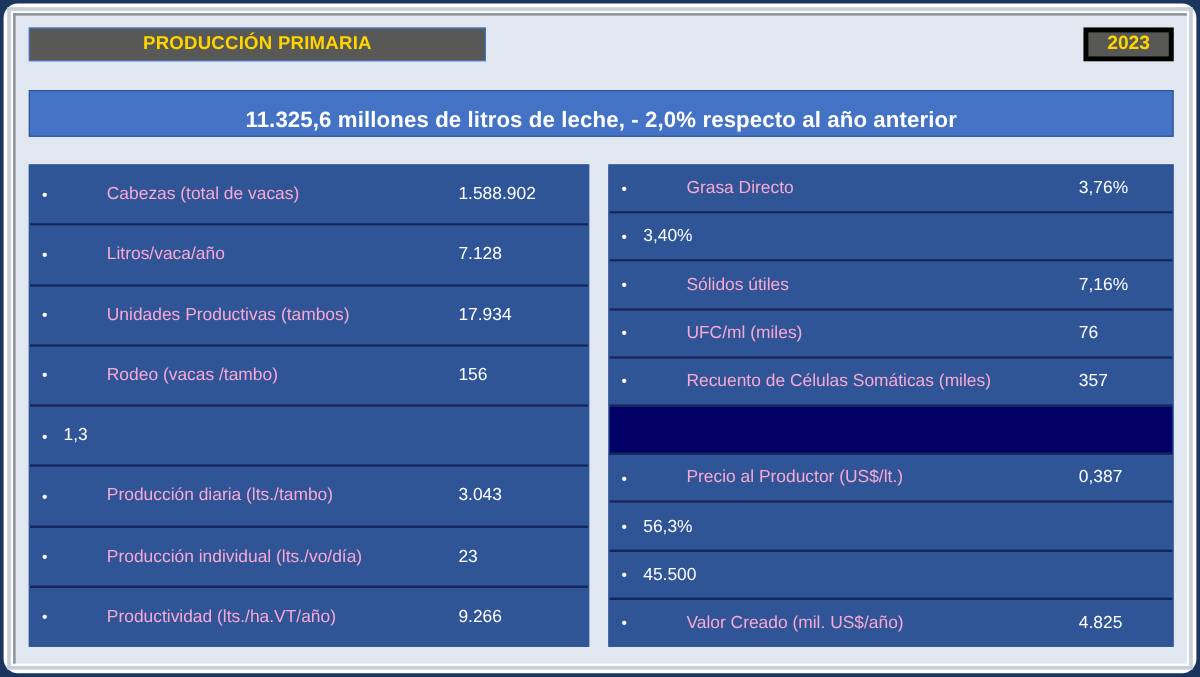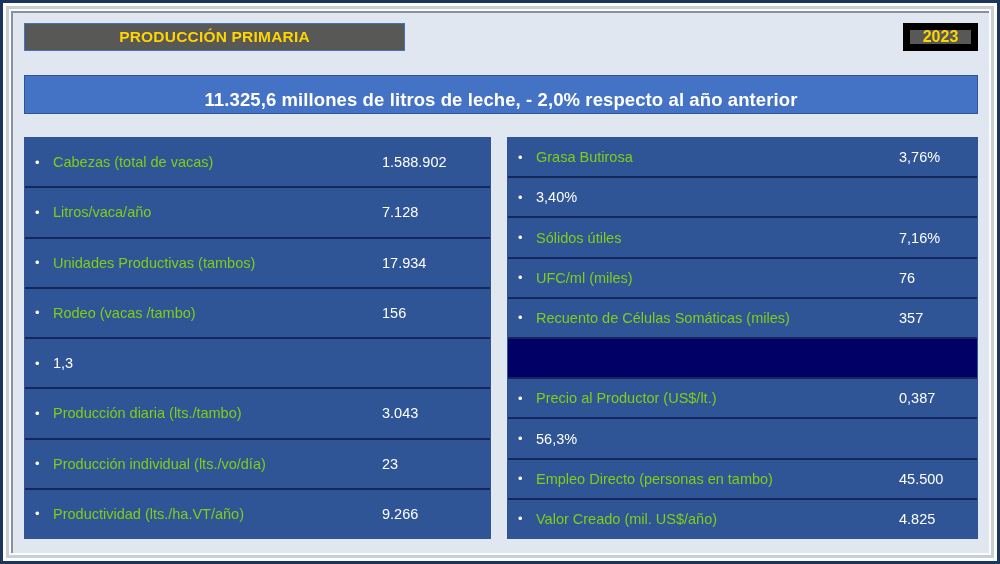--- a/index.html
+++ b/index.html
@@ -23,20 +23,21 @@
     box-sizing: border-box;
     background: #1b355f;
     padding: 3px;
   }
   #frame-white-outer {
     width: 100%;
     height: 100%;
     box-sizing: border-box;
     background: #ffffff;
     padding: 3px;
+    border-radius: 12px;
   }
   #frame-gray {
     width: 100%;
     height: 100%;
     box-sizing: border-box;
     background: #c9cfd8;
     padding: 3px;
   }
   #frame-white-inner {
     width: 100%;
@@ -78,21 +79,21 @@
   }
 
   #year-chip {
     position: absolute;
     right: 11px;
     top: 10px;
     width: 75px;
     height: 28px;
     box-sizing: border-box;
     background: #585856;
-    border: 7px solid #000000;
+    border: 4px solid #000000;
     display: flex;
     align-items: center;
     justify-content: center;
   }
   #year-chip .txt {
     color: #ffd500;
     font-size: 16px;
     font-weight: bold;
   }
 
@@ -163,24 +164,25 @@
   .bullet {
     flex: 0 0 auto;
     width: 18px;
     color: #ffffff;
     font-size: 13px;
     line-height: 1;
     text-align: left;
   }
   .label {
     flex: 1 1 auto;
-    color: #84cc16;
+    color: #f9a8d4;
     font-size: 14.5px;
     white-space: nowrap;
     overflow: hidden;
+    margin-left: 36px;
   }
   .value {
     flex: 0 0 auto;
     color: #ffffff;
     font-size: 14.5px;
     text-align: left;
     white-space: nowrap;
   }
   #table-left .value { min-width: 96px; }
   #table-right .value { min-width: 66px; }
@@ -243,21 +245,21 @@
               </div>
               <div class="stat-row">
                 <span class="bullet">•</span>
                 <span class="label">Productividad (lts./ha.VT/año)</span>
                 <span class="value">9.266</span>
               </div>
             </div>
       <div id="table-right" class="stat-table">
               <div class="stat-row">
                 <span class="bullet">•</span>
-                <span class="label">Grasa Butirosa</span>
+                <span class="label">Grasa Directo</span>
                 <span class="value">3,76%</span>
               </div>
               <div class="stat-row">
                 <span class="bullet">•</span>
                 <span class="value">3,40%</span>
               </div>
               <div class="stat-row">
                 <span class="bullet">•</span>
                 <span class="label">Sólidos útiles</span>
                 <span class="value">7,16%</span>
@@ -277,21 +279,20 @@
                 <span class="bullet">•</span>
                 <span class="label">Precio al Productor (US$/lt.)</span>
                 <span class="value">0,387</span>
               </div>
               <div class="stat-row">
                 <span class="bullet">•</span>
                 <span class="value">56,3%</span>
               </div>
               <div class="stat-row">
                 <span class="bullet">•</span>
-                <span class="label">Empleo Directo (personas en tambo)</span>
                 <span class="value">45.500</span>
               </div>
               <div class="stat-row">
                 <span class="bullet">•</span>
                 <span class="label">Valor Creado (mil. US$/año)</span>
                 <span class="value">4.825</span>
               </div>
             </div>
 
     </div>

